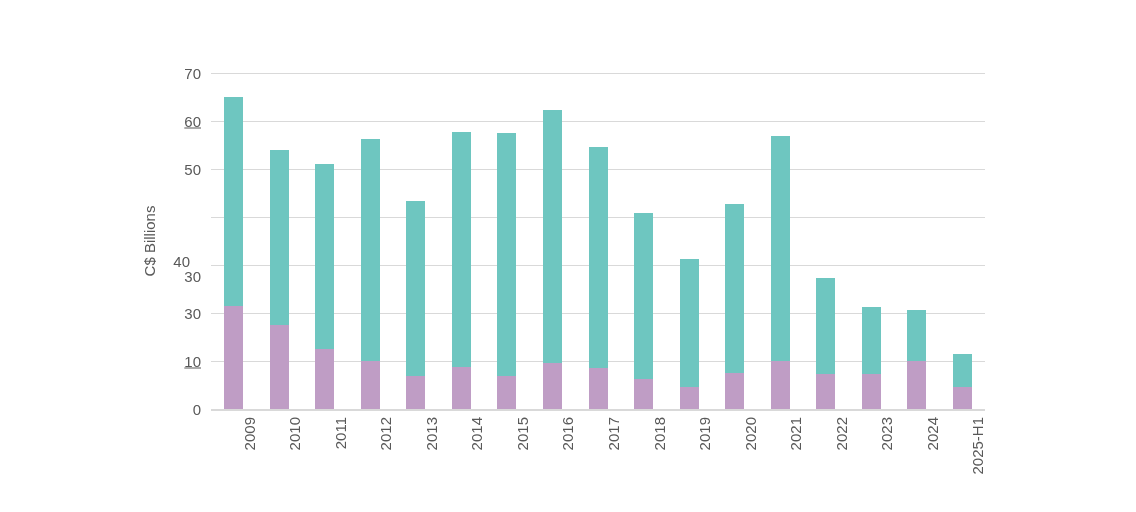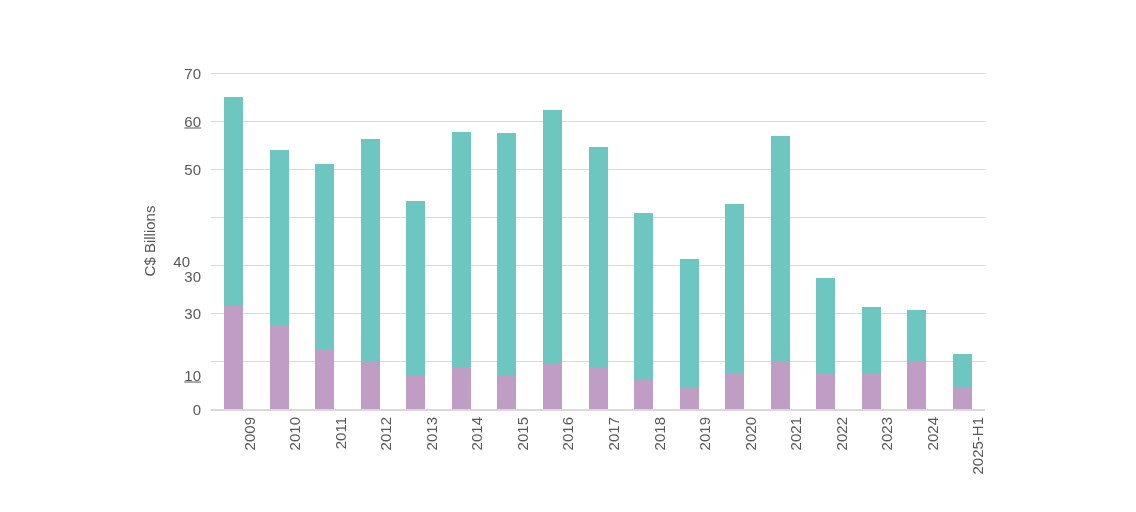--- a/index.html
+++ b/index.html
@@ -122,21 +122,21 @@
 
 <div id="chart-root">
 
 
   <div id="yaxis-title-wrap" style="position:absolute; left:136px; top:73px; height:336px; width:26px;">
     <div style="position:absolute; left:50%; top:50%; transform:translate(-50%,-50%) rotate(-90deg); white-space:nowrap; font-size:15px; color:#595959;">C$ Billions</div>
   </div>
 
   <div id="ytick-labels">
       <div class="ylabel" style="left: 141px; top: 409px;">0</div>
-      <div class="ylabel" style="left: 141px; top: 375px; text-decoration: underline;">10</div>
+      <div class="ylabel" style="left: 141px; top: 361px; text-decoration: underline;">10</div>
       <div class="ylabel" style="left: 141px; top: 313px;">30</div>
       <div class="ylabel" style="left: 141px; top: 276px;">30</div>
       <div class="ylabel" style="left: 130px; top: 217px; margin-top: 44px;">40</div>
       <div class="ylabel" style="left: 141px; top: 169px;">50</div>
       <div class="ylabel" style="left: 141px; top: 121px; text-decoration: underline;">60</div>
       <div class="ylabel" style="left: 141px; top: 73px;">70</div>
     </div>
 
   <div id="plot">
     <div id="gridlines">

